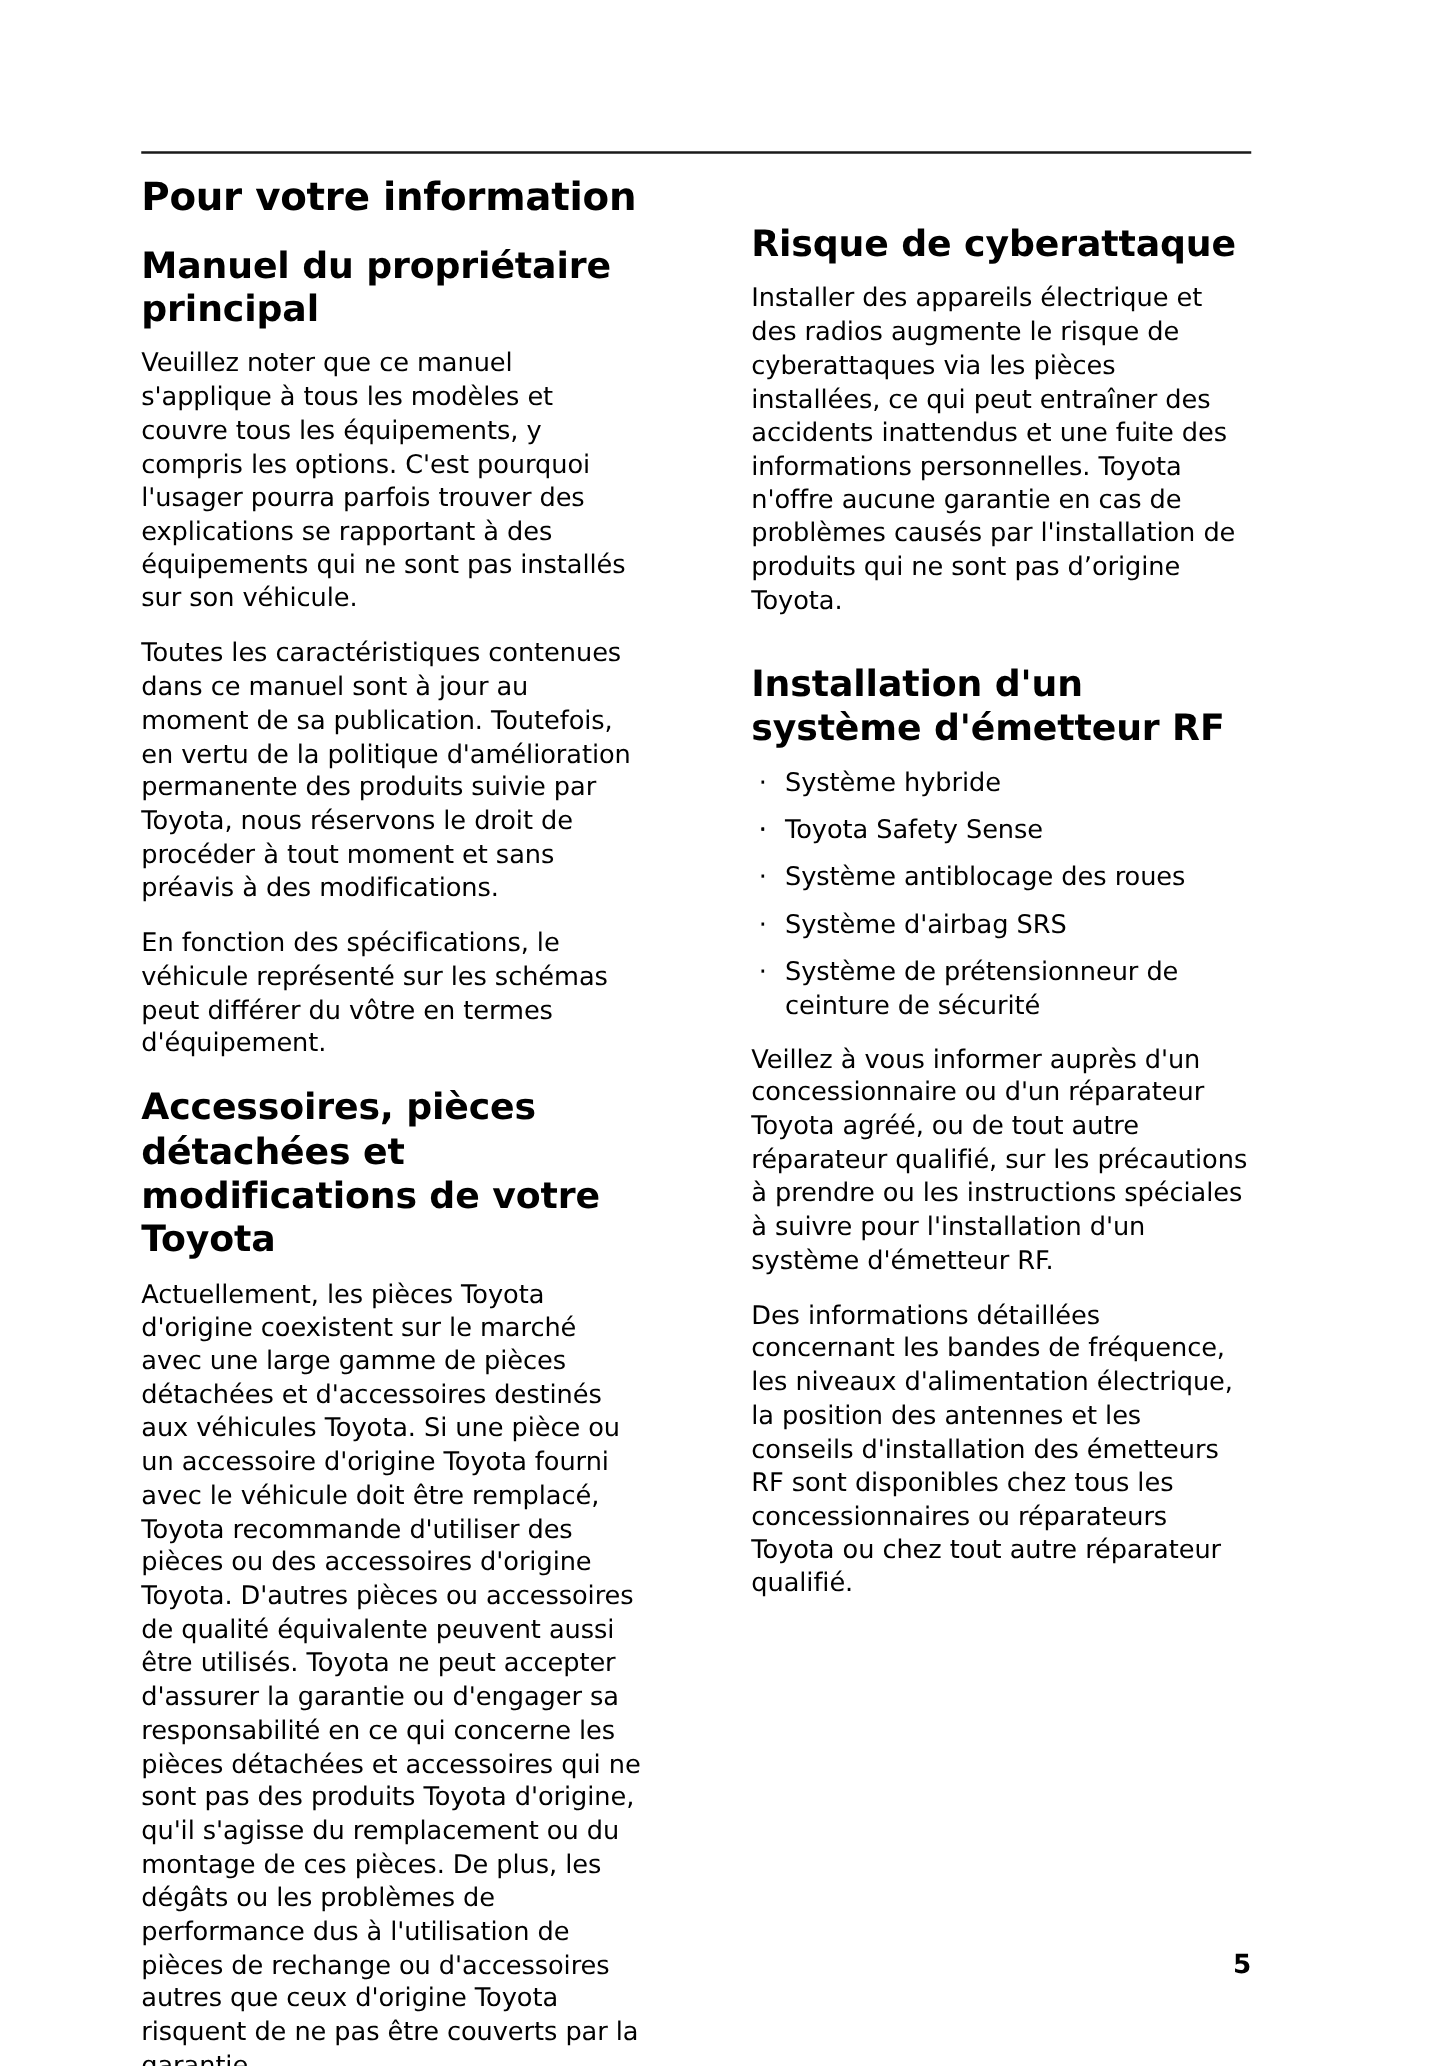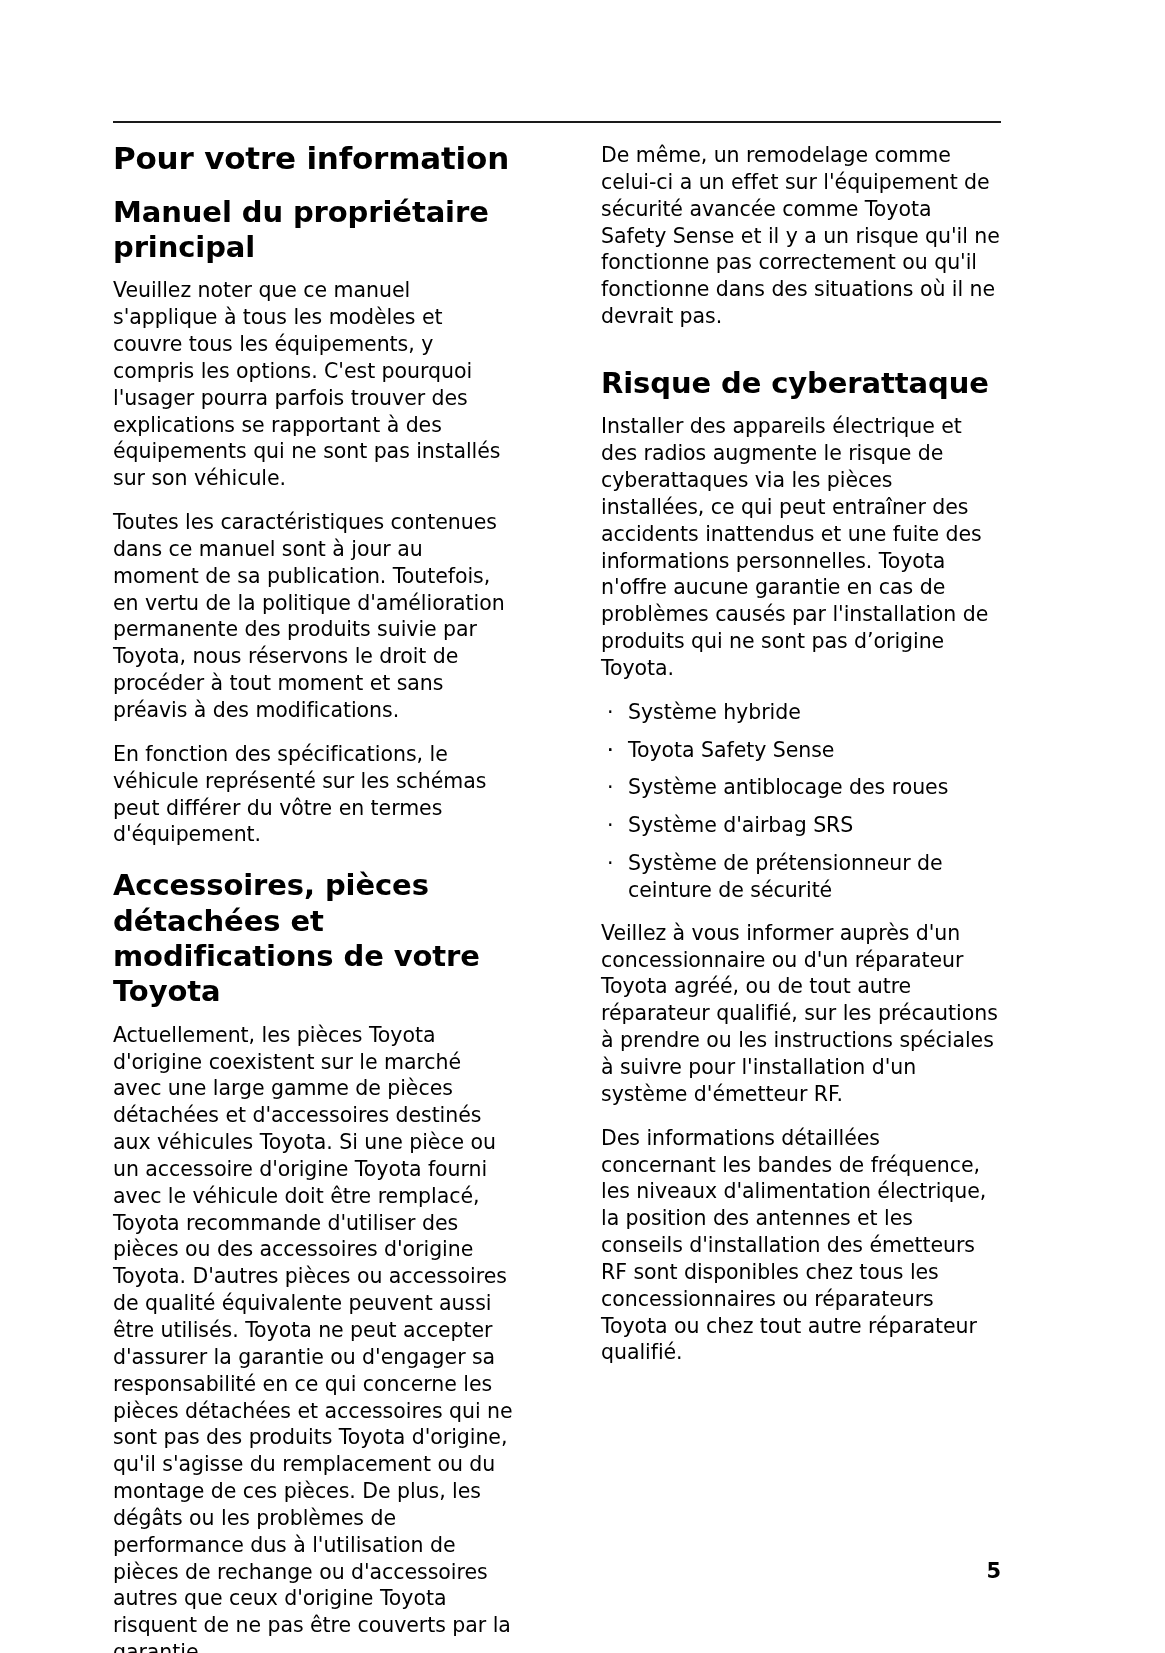--- a/index.html
+++ b/index.html
@@ -130,26 +130,26 @@
       <h2 class="sec-head">Accessoires, pièces détachées et modifications de votre Toyota</h2>
 
       <p class="body">Actuellement, les pièces Toyota d'origine coexistent sur le marché avec une large gamme de pièces détachées et d'accessoires destinés aux véhicules Toyota. Si une pièce ou un accessoire d'origine Toyota fourni avec le véhicule doit être remplacé, Toyota recommande d'utiliser des pièces ou des accessoires d'origine Toyota. D'autres pièces ou accessoires de qualité équivalente peuvent aussi être utilisés. Toyota ne peut accepter d'assurer la garantie ou d'engager sa responsabilité en ce qui concerne les pièces détachées et accessoires qui ne sont pas des produits Toyota d'origine, qu'il s'agisse du remplacement ou du montage de ces pièces. De plus, les dégâts ou les problèmes de performance dus à l'utilisation de pièces de rechange ou d'accessoires autres que ceux d'origine Toyota risquent de ne pas être couverts par la garantie.</p>
 
     </div>
 
     <div class="col">
 
       <div class="right-col-top-spacer"></div>
 
-      <p class="body">De même, un remodelage comme celui-ci a un effet sur l'équipement de sécurité avancée comme Toyota Safety Sense et il y a un risque qu'il ne fonctionne pas correctement ou qu'il fonctionne dans des situations où il ne devrait pas.</p>
 
       <h2 class="sec-head tight-top">Risque de cyberattaque</h2>
 
       <p class="body">Installer des appareils électrique et des radios augmente le risque de cyberattaques via les pièces installées, ce qui peut entraîner des accidents inattendus et une fuite des informations personnelles. Toyota n'offre aucune garantie en cas de problèmes causés par l'installation de produits qui ne sont pas d’origine Toyota.</p>
 
+      <h2 class="sec-head tight-top">Installation d'un système d'émetteur RF</h2>
 
 
       <ul class="bullets">
         <li>
           <span class="bullet-dot">·</span>
           <span>Système hybride</span>
         </li>
         <li>
           <span class="bullet-dot">·</span>
         </li>

